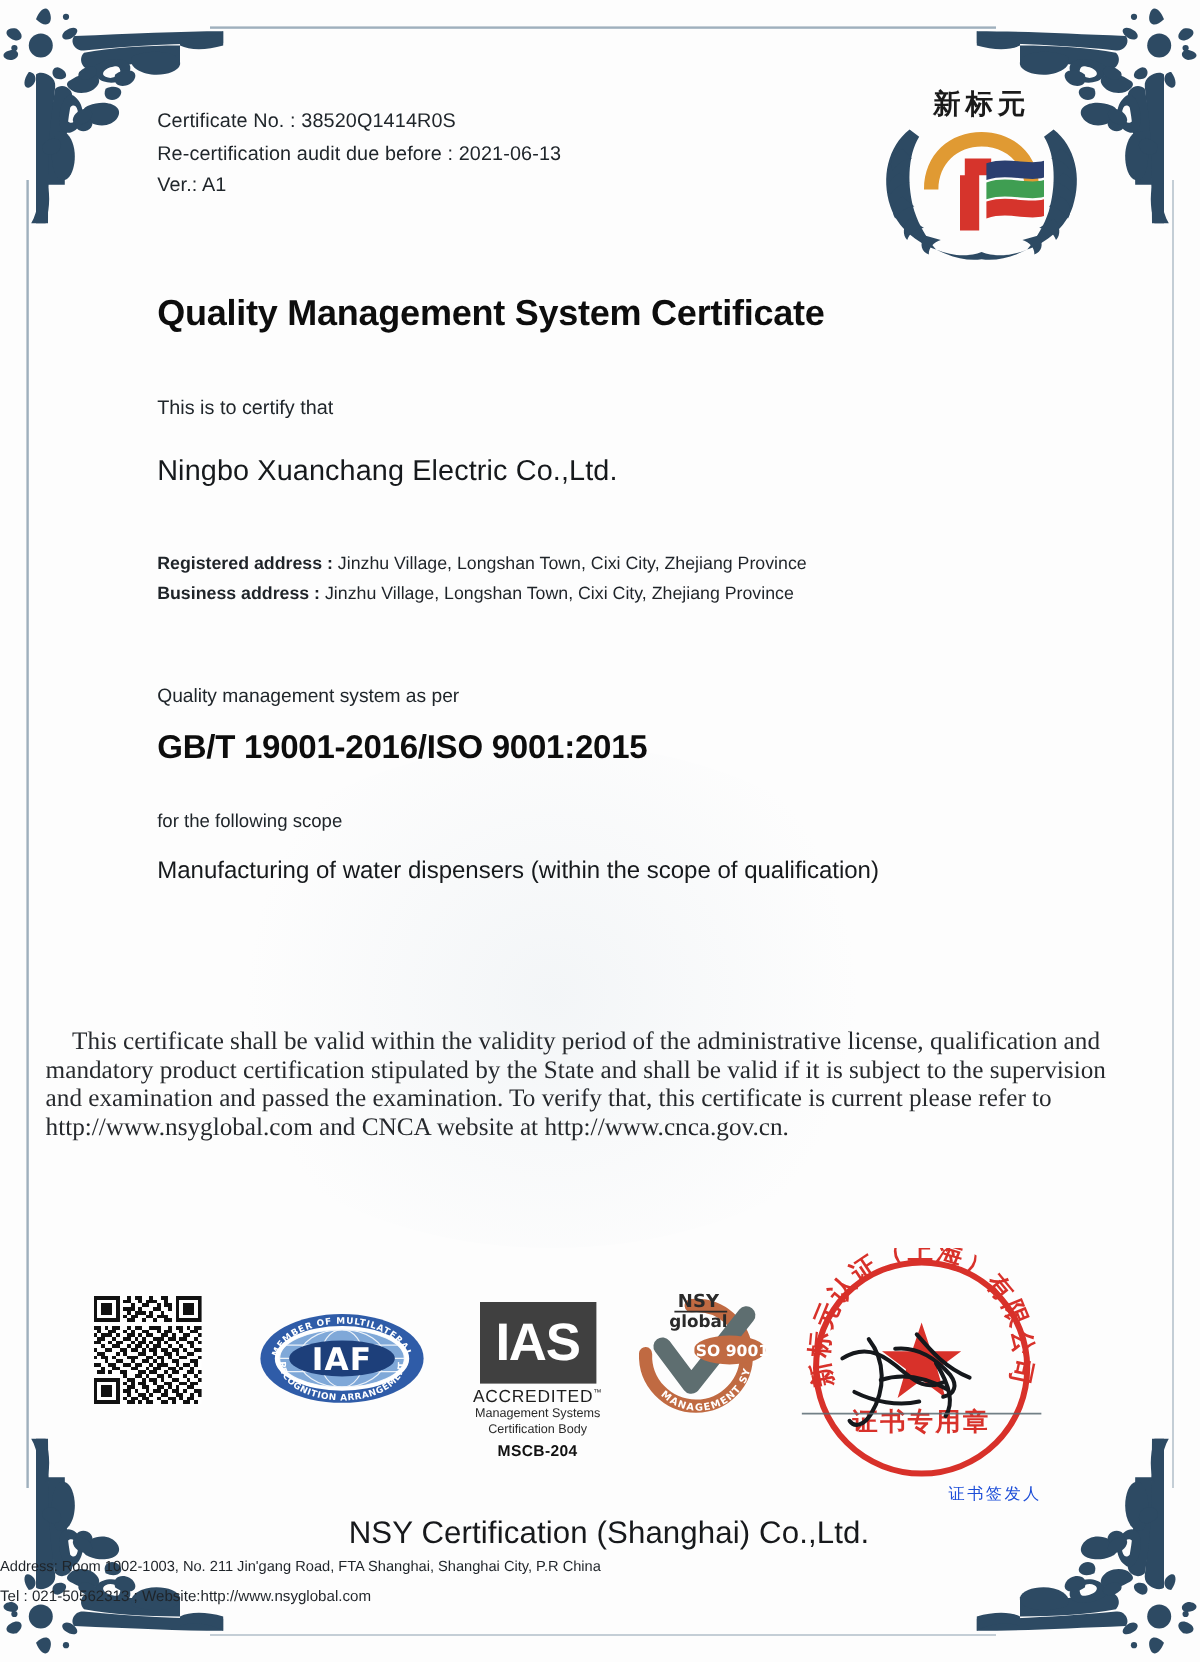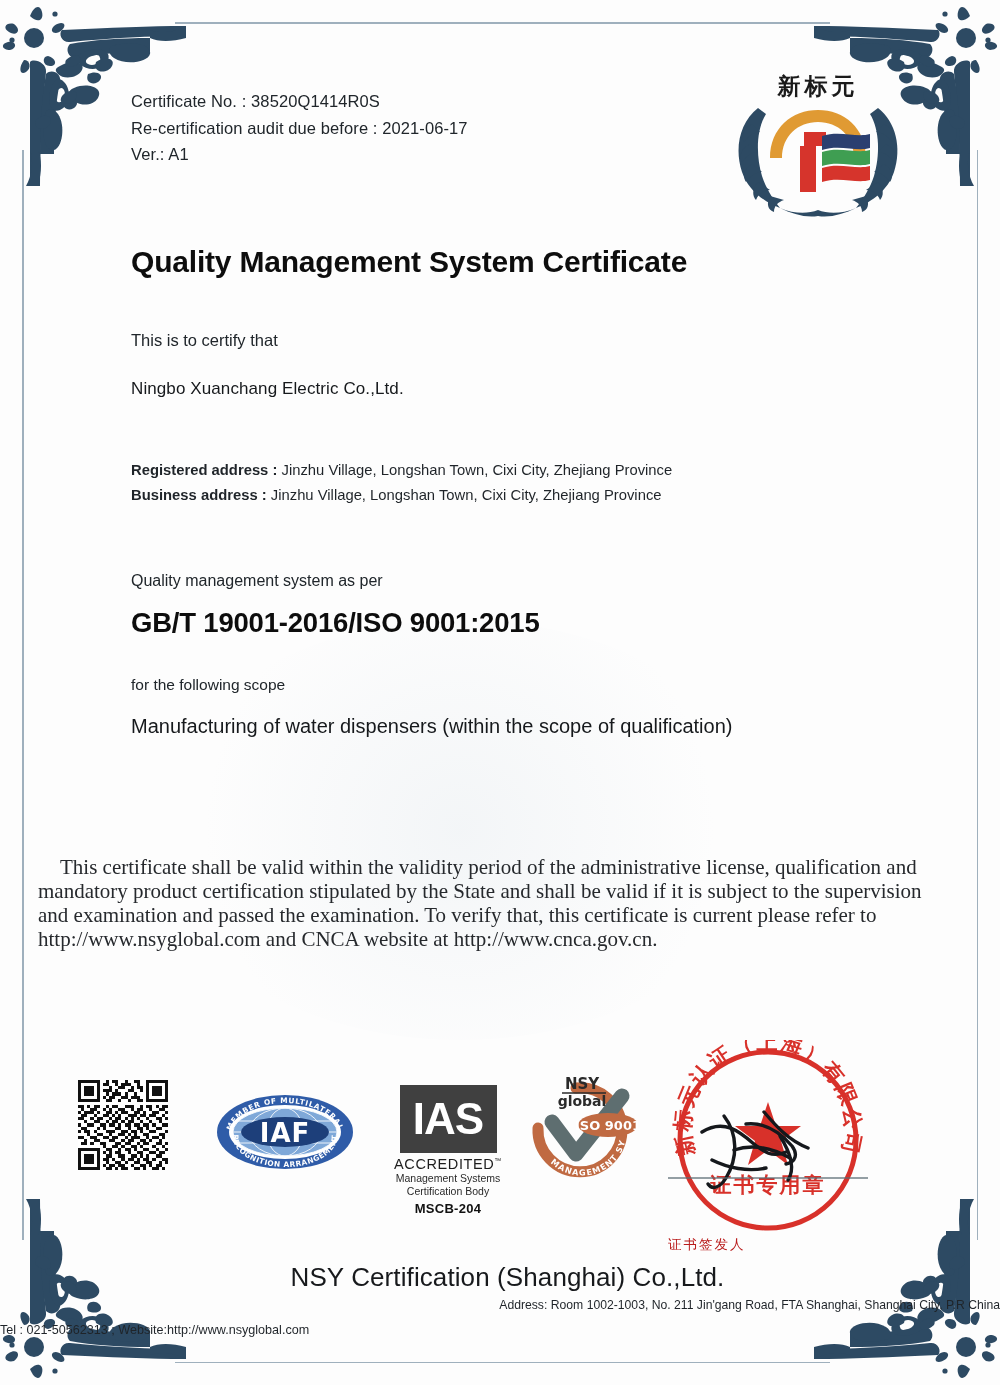--- a/index.html
+++ b/index.html
@@ -48,21 +48,21 @@
     position: absolute; left: 131px; top: 245px;
     font-size: 30px; font-weight: 700; letter-spacing: -.2px;
     color: #0d0d0d;
   }
   .certify {
     position: absolute; left: 131px; top: 331px;
     font-size: 16.5px; color: #20262b;
   }
   .company {
     position: absolute; left: 131px; top: 379px;
-    font-size: 17px; color: #16191c; letter-spacing: .1px;
+    font-size: 24px; color: #16191c; letter-spacing: .1px;
   }
   .credit {
     position: absolute; left: 131px; top: 419px;
     font-family: "Liberation Serif", serif;
     font-size: 19px; color: #20262b;
   }
   .credit .num {
     font-family: "Liberation Sans", sans-serif;
     font-size: 14.5px;
   }
@@ -120,32 +120,32 @@
   .ias-code { font-size: 13px; font-weight: 700; color: #111; margin-top: 3px; letter-spacing: .3px; }
 
   .nsymark { position: absolute; left: 518px; top: 1072px; width: 130px; height: 120px; }
   .nsymark svg { width: 100%; height: 100%; display: block; }
 
   .seal { position: absolute; left: 668px; top: 1040px; width: 200px; height: 200px; }
   .seal svg { width: 100%; height: 100%; display: block; }
 
   .issuer {
     position: absolute; left: 668px; top: 1236px; width: 200px;
-    text-align: left; font-size: 13.5px; color: #b91c1c;
+    text-align: right; font-size: 13.5px; color: #1d4ed8;
     font-family: Liberation Serif, serif; letter-spacing: 2px;
   }
 
   
   .f-name {
     position: absolute; left: 0; right: 0; top: 1262px;
     text-align: center; font-size: 26px; color: #17191c; letter-spacing: .1px; padding-left: 15px;
   }
   .f-addr {
     position: absolute; left: 0; right: 0; top: 1298px;
-    text-align: right; font-size: 12.2px; color: #1f2429;
+    text-align: left; font-size: 12.2px; color: #1f2429;
   }
   .f-tel {
     position: absolute; left: 0; right: 0; top: 1323px;
     text-align: left; font-size: 12.6px; color: #1f2429;
   }
 
   .watermark {
     position: absolute; left: 150px; top: 620px;
     width: 620px; height: 420px;
     border-radius: 50%;
@@ -293,21 +293,21 @@
         <path d="M30 150 C34 160 32 176 26 186 L38 186 C42 172 42 158 38 150 Z"></path>
         <path d="M150 30 C160 34 176 32 186 26 L186 38 C172 42 158 42 150 38 Z"></path>
         <path d="M96 62 C104 56 116 58 112 66 C108 74 92 74 96 62 Z"></path>
         <path d="M62 96 C68 88 80 90 76 98 C72 106 56 106 62 96 Z"></path>
       </g>
     </svg>
   </div>
 
   <div class="meta">
     <div>Certificate No. : 38520Q1414R0S</div>
-    <div>Re-certification audit due before : 2021-06-17</div>
+    <div>Re-certification audit due before : 2021-06-13</div>
     <div>Ver.: A1</div>
   </div>
 
   <div class="emblem">
     <svg viewBox="0 0 200 160" xmlns="http://www.w3.org/2000/svg">
       <g fill="#2d4a63">
         <path d="M40 46 C22 60 16 86 24 110 C30 128 46 140 62 146 C54 136 48 126 44 114 C38 94 38 68 48 52 Z"></path>
         <path d="M160 46 C178 60 184 86 176 110 C170 128 154 140 138 146 C146 136 152 126 156 114 C162 94 162 68 152 52 Z"></path>
         <path d="M34 62 C26 66 22 74 26 80 C30 74 36 70 42 70 Z"></path>
         <path d="M32 82 C24 86 20 94 24 100 C28 94 34 90 40 90 Z"></path>

